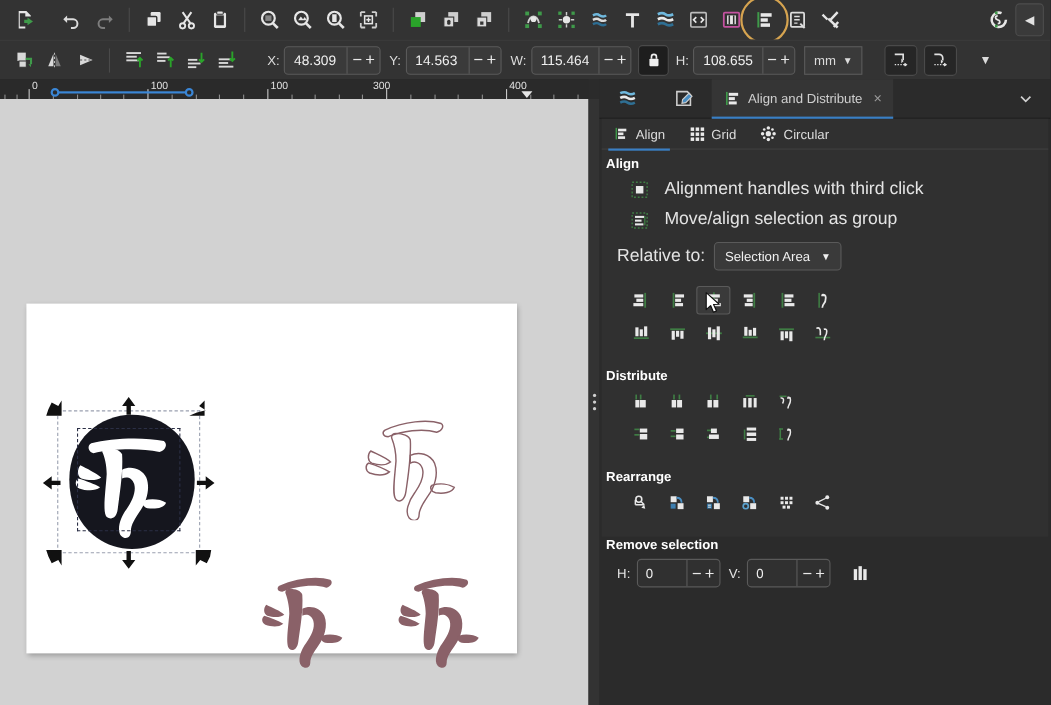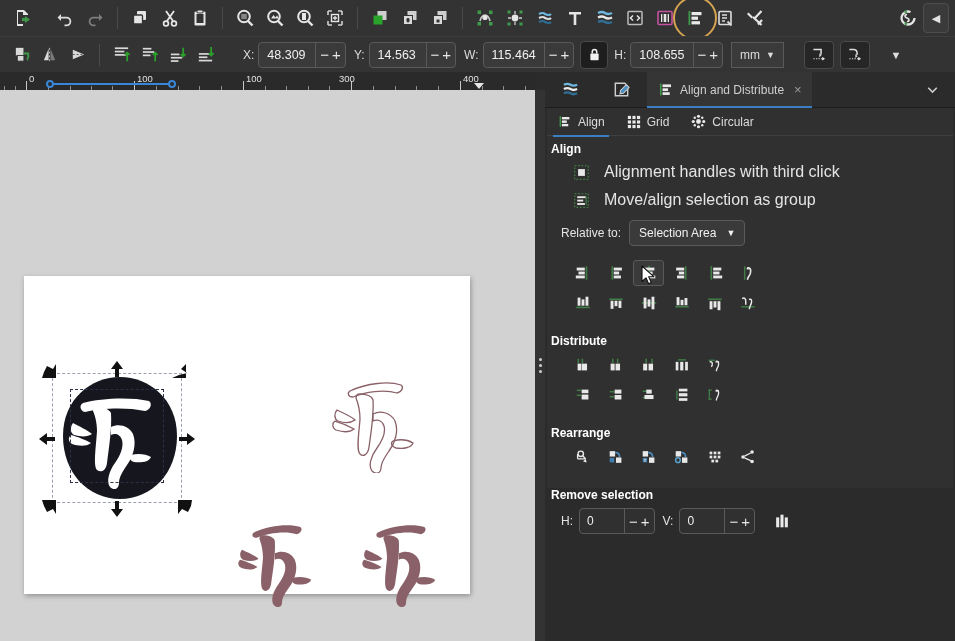--- a/index.html
+++ b/index.html
@@ -143,21 +143,21 @@
     border-bottom:1px solid #3f3f3f; background:#303030;
   }
   .subtab { display:flex; align-items:center; gap:6px; font-size:12px; color:#dcdcdc; height:28px; position:relative;}
   .subtab.active::after {
     content:""; position:absolute; left:-4px; right:-4px; bottom:-1px; height:2px; background:#3a7fc4;
   }
   .sect-title { font-size:12px; color:#ffffff; font-weight:bold; padding:6px 0 2px 4px; }
   .chk-row { display:flex; align-items:center; gap:14px; padding:5px 0 5px 26px; }
   .chk-row .lbl { font-size:16px; color:#e4e4e4; }
   .relrow { display:flex; align-items:center; gap:8px; padding:6px 0 6px 14px; }
-  .relrow .lbl { font-size:12px; color:#e4e4e4; }
+  .relrow .lbl { font-size:16px; color:#e4e4e4; }
   .combo {
     display:flex; align-items:center; gap:10px; height:26px; padding:0 9px;
     border:1px solid #5a5a5a; border-radius:4px; background:#3a3a3a; color:#f0f0f0; font-size:12px;
   }
   .btn-grid { display:flex; padding-left:20px; gap:2px; }
   .gbtn {
     width:31px;height:26px; display:flex; align-items:center; justify-content:center;
     border:1px solid transparent; border-radius:3px; position:relative;
   }
   .gbtn.hover { border-color:#5a5a5a; background:#3a3a3a; }

